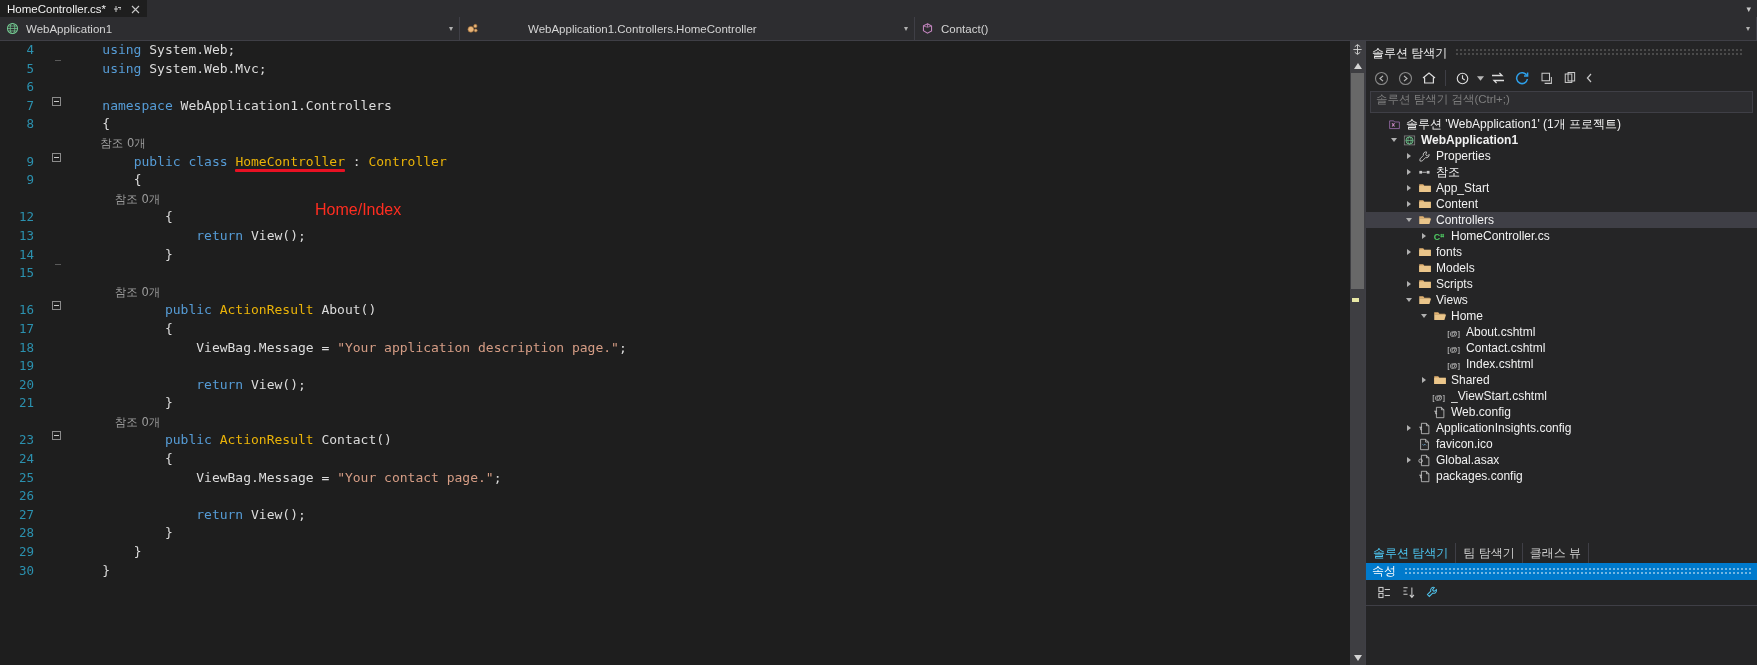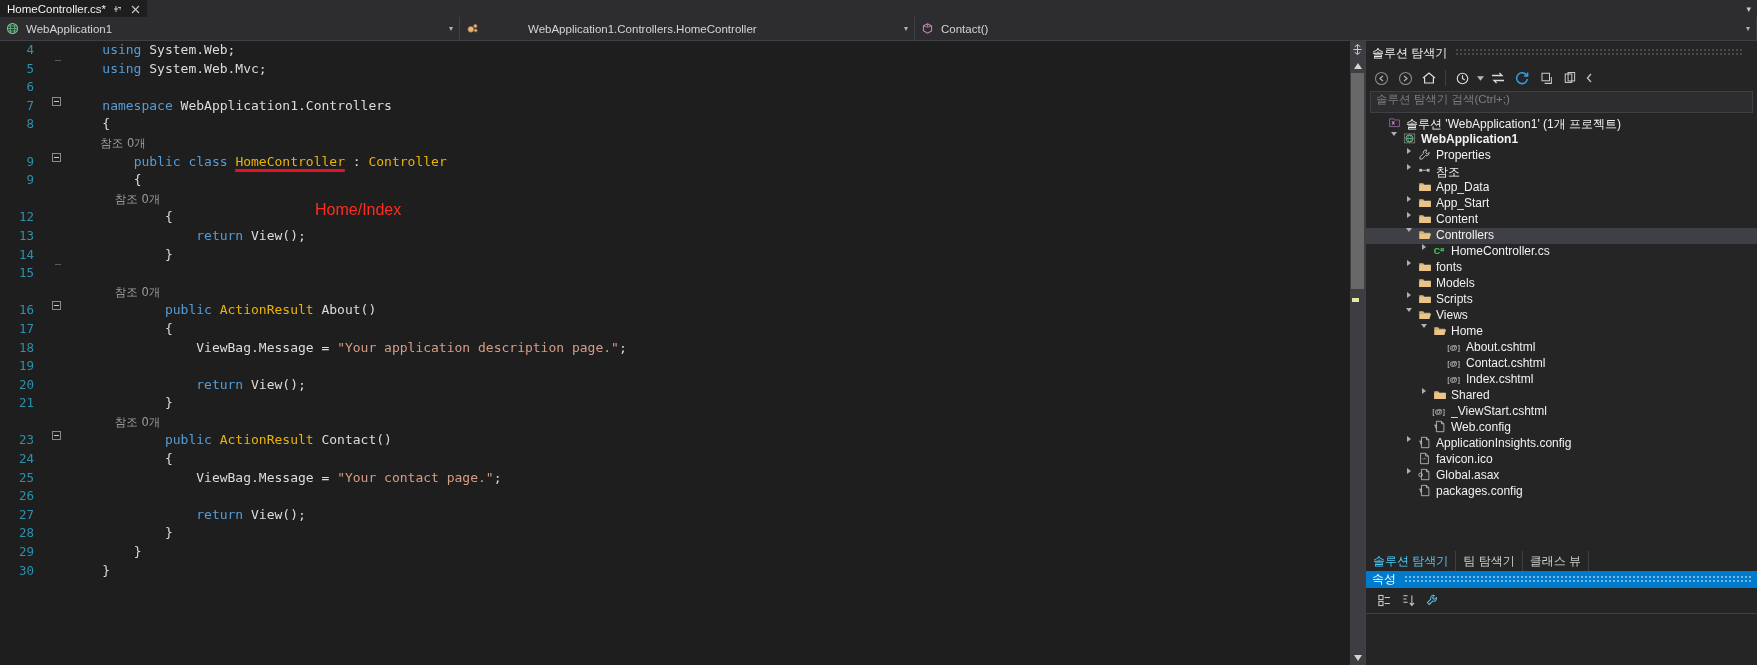--- a/index.html
+++ b/index.html
@@ -171,21 +171,21 @@
     border: 1px solid #3f3f46; margin: 0 4px 3px 4px;
     display: flex; align-items: flex-start; padding: 0 5px;
     font-size: 11.5px; color: #7e7e7e;
   }
 
   .tree {
     flex: 1 1 auto; overflow: hidden; background: #252526;
     font-size: 12px; color: #f1f1f1; position: relative;
   }
   .tree-row {
-    height: 16px; display: flex; align-items: flex-start;
+    height: 16px; display: flex; align-items: center;
     white-space: nowrap; padding-right: 16px;
   }
   .tree-row.selected { background: #3f3f46; }
   .tw-expander {
     width: 14px; flex: 0 0 14px; display: flex;
     align-items: center; justify-content: center; color: #cccccc;
   }
   .tri { width: 0; height: 0; }
   .tri.closed {
     border-left: 4px solid #b0b0b0;
@@ -469,31 +469,20 @@
               <svg width="13" height="13" viewBox="0 0 16 16">
                 <rect x="1.6" y="6" width="3.4" height="3.4" fill="#c8c8c8"></rect>
                 <rect x="10.8" y="6" width="3.4" height="3.4" fill="#c8c8c8"></rect>
                 <path d="M5.2 7.7h5.4" stroke="#c8c8c8" stroke-width="1.1"></path>
               </svg>
             </span>
             <span class="tree-label">참조</span>
           </div>
           <div class="tree-row">
             <span style="flex: 0 0 36px;"></span>
-            <span class="tw-expander"></span>
-            <span class="tree-icon">
-              <svg width="14" height="14" viewBox="0 0 16 16">
-                <path d="M1.4 3.8h4.6l1.2 1.5h7.4v7.2H1.4z" fill="#e0b070"></path>
-                <path d="M1.4 5.6h13.2v7H1.4z" fill="#eac58a"></path>
-              </svg>
-            </span>
-            <span class="tree-label">App_Data</span>
-          </div>
-          <div class="tree-row">
-            <span style="flex: 0 0 36px;"></span>
             <span class="tw-expander">
               <span class="tri closed"></span>
             </span>
             <span class="tree-icon">
               <svg width="14" height="14" viewBox="0 0 16 16">
                 <path d="M1.4 3.8h4.6l1.2 1.5h7.4v7.2H1.4z" fill="#e0b070"></path>
                 <path d="M1.4 5.6h13.2v7H1.4z" fill="#eac58a"></path>
               </svg>
             </span>
             <span class="tree-label">App_Start</span>

